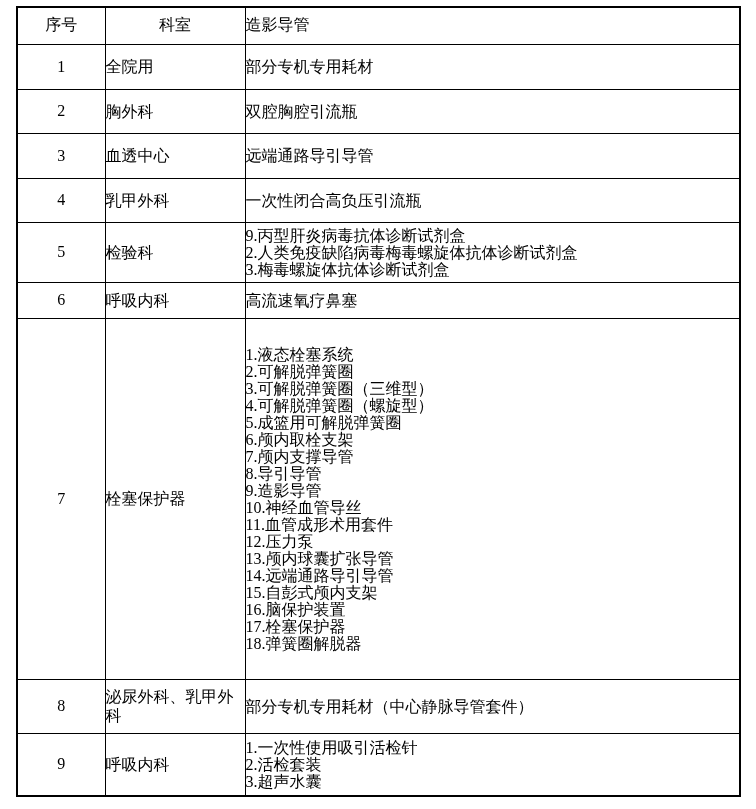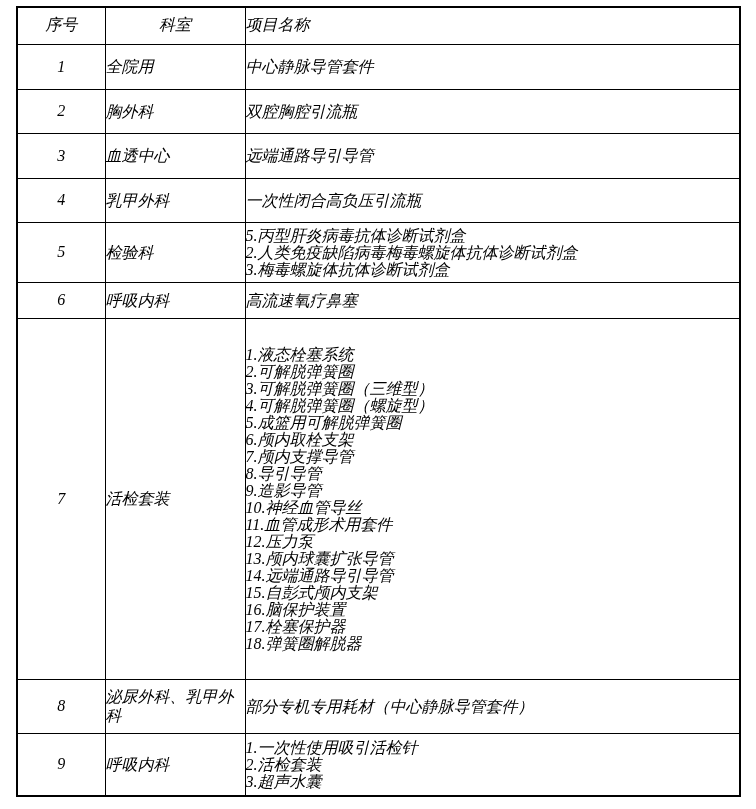--- a/index.html
+++ b/index.html
@@ -15,21 +15,20 @@
     position: absolute;
     left: 16px;
     top: 6px;
     width: 723px;
   }
   table.doc-table {
     border-collapse: collapse;
     table-layout: fixed;
     width: 723px;
     background: #ffffff;
-    font-style: italic;
   }
   table.doc-table th,
   table.doc-table td {
     border: 1px solid #000000;
     font-size: 16px;
     font-weight: normal;
     vertical-align: middle;
     padding: 0;
     overflow: hidden;
   }
@@ -80,59 +79,59 @@
   <table class="doc-table">
     <colgroup>
       <col class="c-no">
       <col class="c-dept">
       <col class="c-item">
     </colgroup>
     <thead>
       <tr class="hdr">
         <th class="h-no">序号</th>
         <th class="h-dept">科室</th>
-        <th class="h-item">项目名称</th>
+        <th class="h-item">造影导管</th>
       </tr>
     </thead>
     <tbody>
       <tr class="row-1">
         <td class="cell-no">1</td>
         <td class="cell-dept">全院用</td>
-        <td class="cell-items">中心静脉导管套件</td>
+        <td class="cell-items">部分专机专用耗材</td>
       </tr>
       <tr class="row-2">
         <td class="cell-no">2</td>
         <td class="cell-dept">胸外科</td>
         <td class="cell-items">双腔胸腔引流瓶</td>
       </tr>
       <tr class="row-3">
         <td class="cell-no">3</td>
         <td class="cell-dept">血透中心</td>
         <td class="cell-items">远端通路导引导管</td>
       </tr>
       <tr class="row-4">
         <td class="cell-no">4</td>
         <td class="cell-dept">乳甲外科</td>
         <td class="cell-items">一次性闭合高负压引流瓶</td>
       </tr>
       <tr class="row-5">
         <td class="cell-no">5</td>
         <td class="cell-dept">检验科</td>
-        <td class="cell-items">5.丙型肝炎病毒抗体诊断试剂盒
+        <td class="cell-items">9.丙型肝炎病毒抗体诊断试剂盒
 2.人类免疫缺陷病毒梅毒螺旋体抗体诊断试剂盒
 3.梅毒螺旋体抗体诊断试剂盒</td>
       </tr>
       <tr class="row-6">
         <td class="cell-no">6</td>
         <td class="cell-dept">呼吸内科</td>
         <td class="cell-items">高流速氧疗鼻塞</td>
       </tr>
       <tr class="row-7">
         <td class="cell-no">7</td>
-        <td class="cell-dept">活检套装</td>
+        <td class="cell-dept">栓塞保护器</td>
         <td class="cell-items">1.液态栓塞系统
 2.可解脱弹簧圈
 3.可解脱弹簧圈（三维型）
 4.可解脱弹簧圈（螺旋型）
 5.成篮用可解脱弹簧圈
 6.颅内取栓支架
 7.颅内支撑导管
 8.导引导管
 9.造影导管
 10.神经血管导丝

